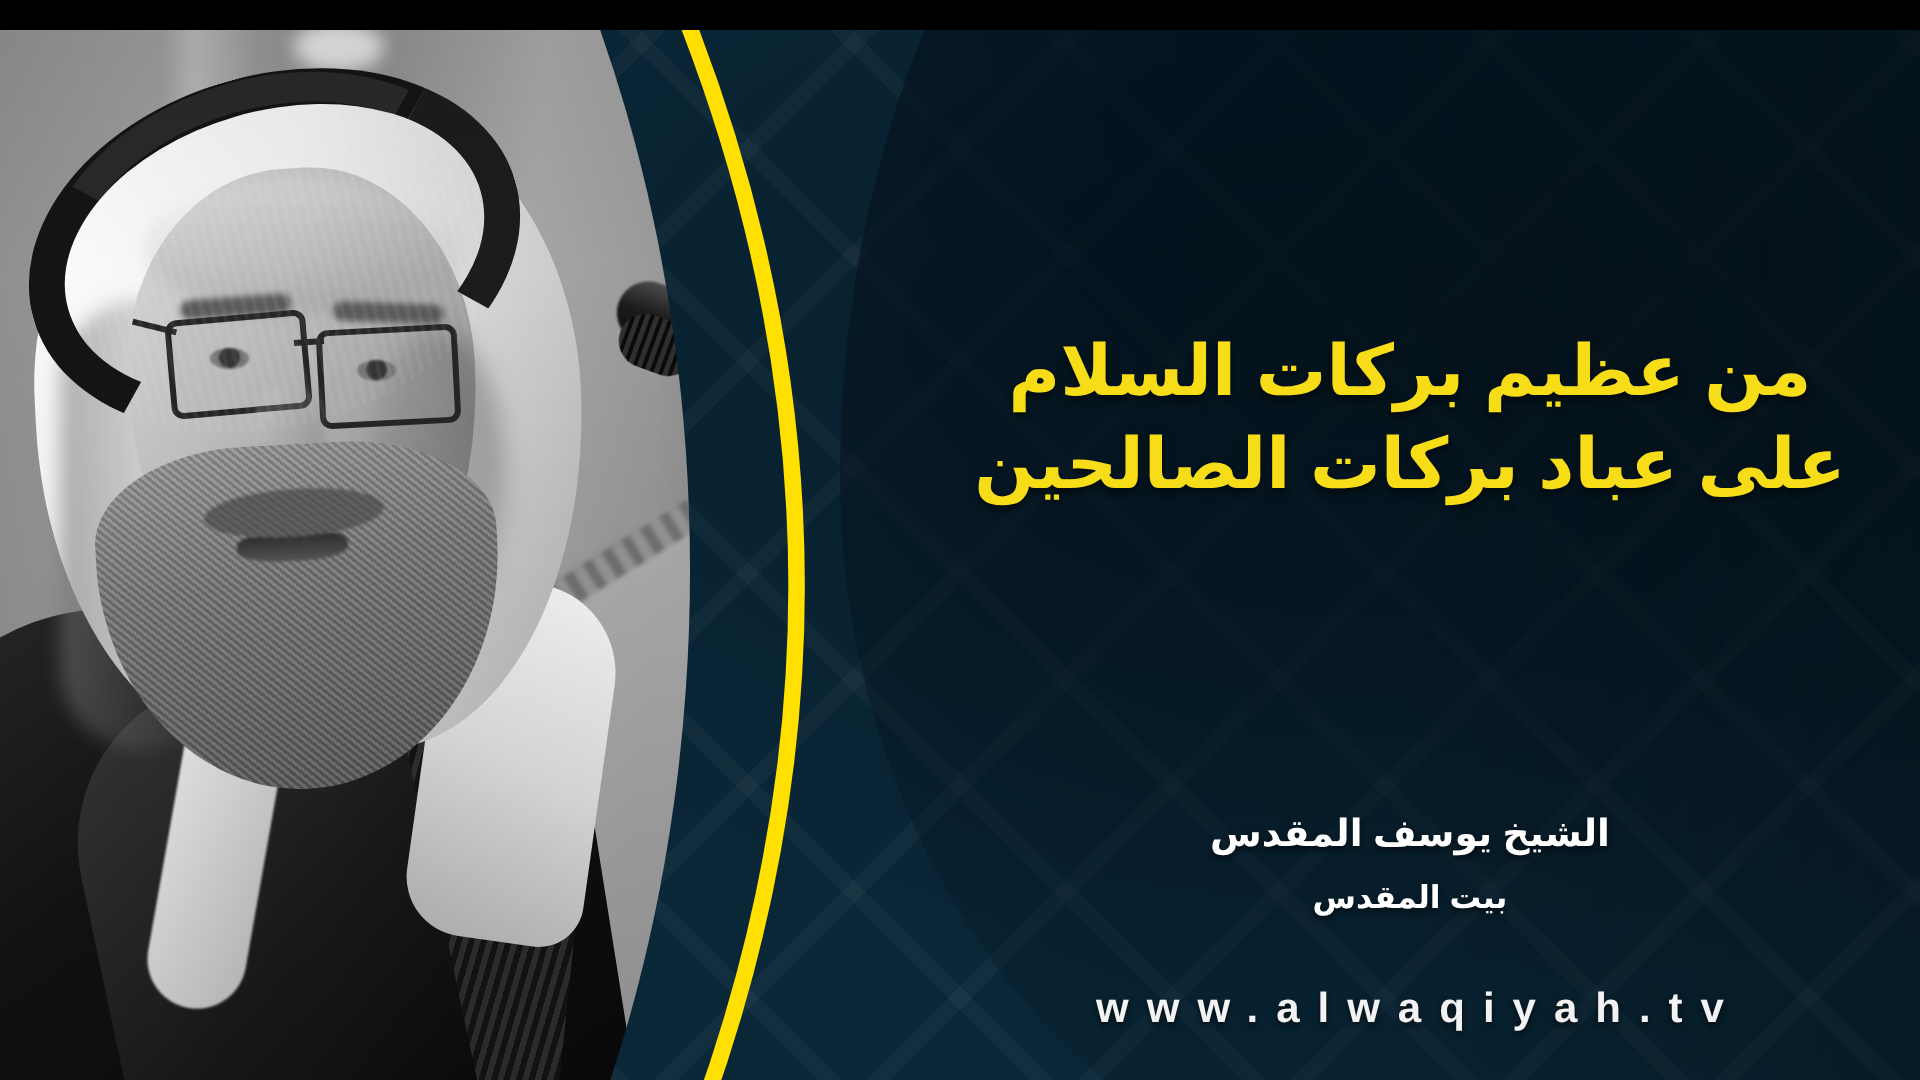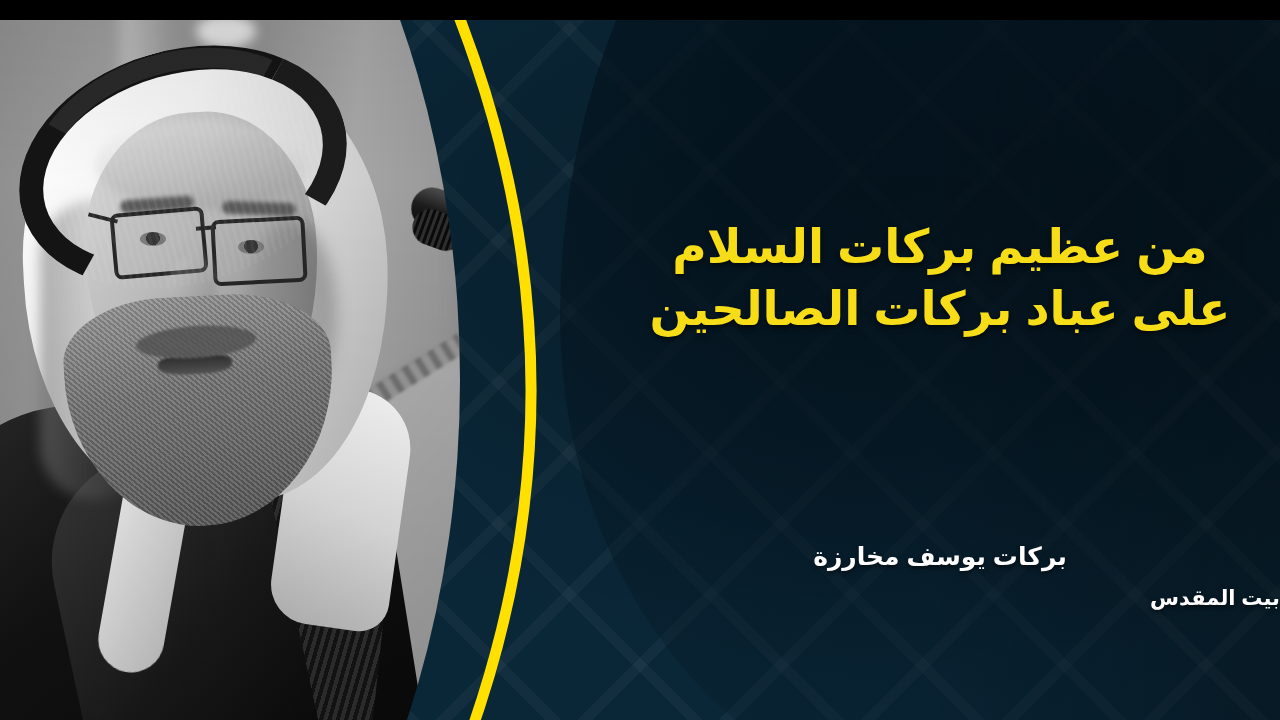--- a/index.html
+++ b/index.html
@@ -412,21 +412,20 @@
     text-shadow: 0 2px 4px rgba(0,0,0,0.6);
   }
   .venue {
     position: absolute;
     left: 0; right: 0;
     top: 566px;
     color: #ffffff;
     font-size: 21px;
     font-weight: bold;
     text-shadow: 0 2px 4px rgba(0,0,0,0.6);
-    text-align: right;
   }
   .website {
     position: absolute;
     left: 0; right: 0;
     top: 636px;
     direction: ltr;
     color: #f2f2f2;
     font-size: 28px;
     font-weight: bold;
     letter-spacing: 12px;
@@ -498,18 +497,19 @@
     </svg>
   </div>
 
   <div class="content">
 
     <div class="title">
       <span class="ln">من عظيم بركات السلام</span>
       <span class="ln">على عباد بركات الصالحين</span>
     </div>
 
-    <div class="speaker">بركات يوسف مخارزة</div>
+    <div class="speaker">الشيخ يوسف المقدس</div>
     <div class="venue">بيت المقدس</div>
 
+    <div class="website">www.alwaqiyah.tv</div>
   </div>
 
 </div>
 
 </body></html>

